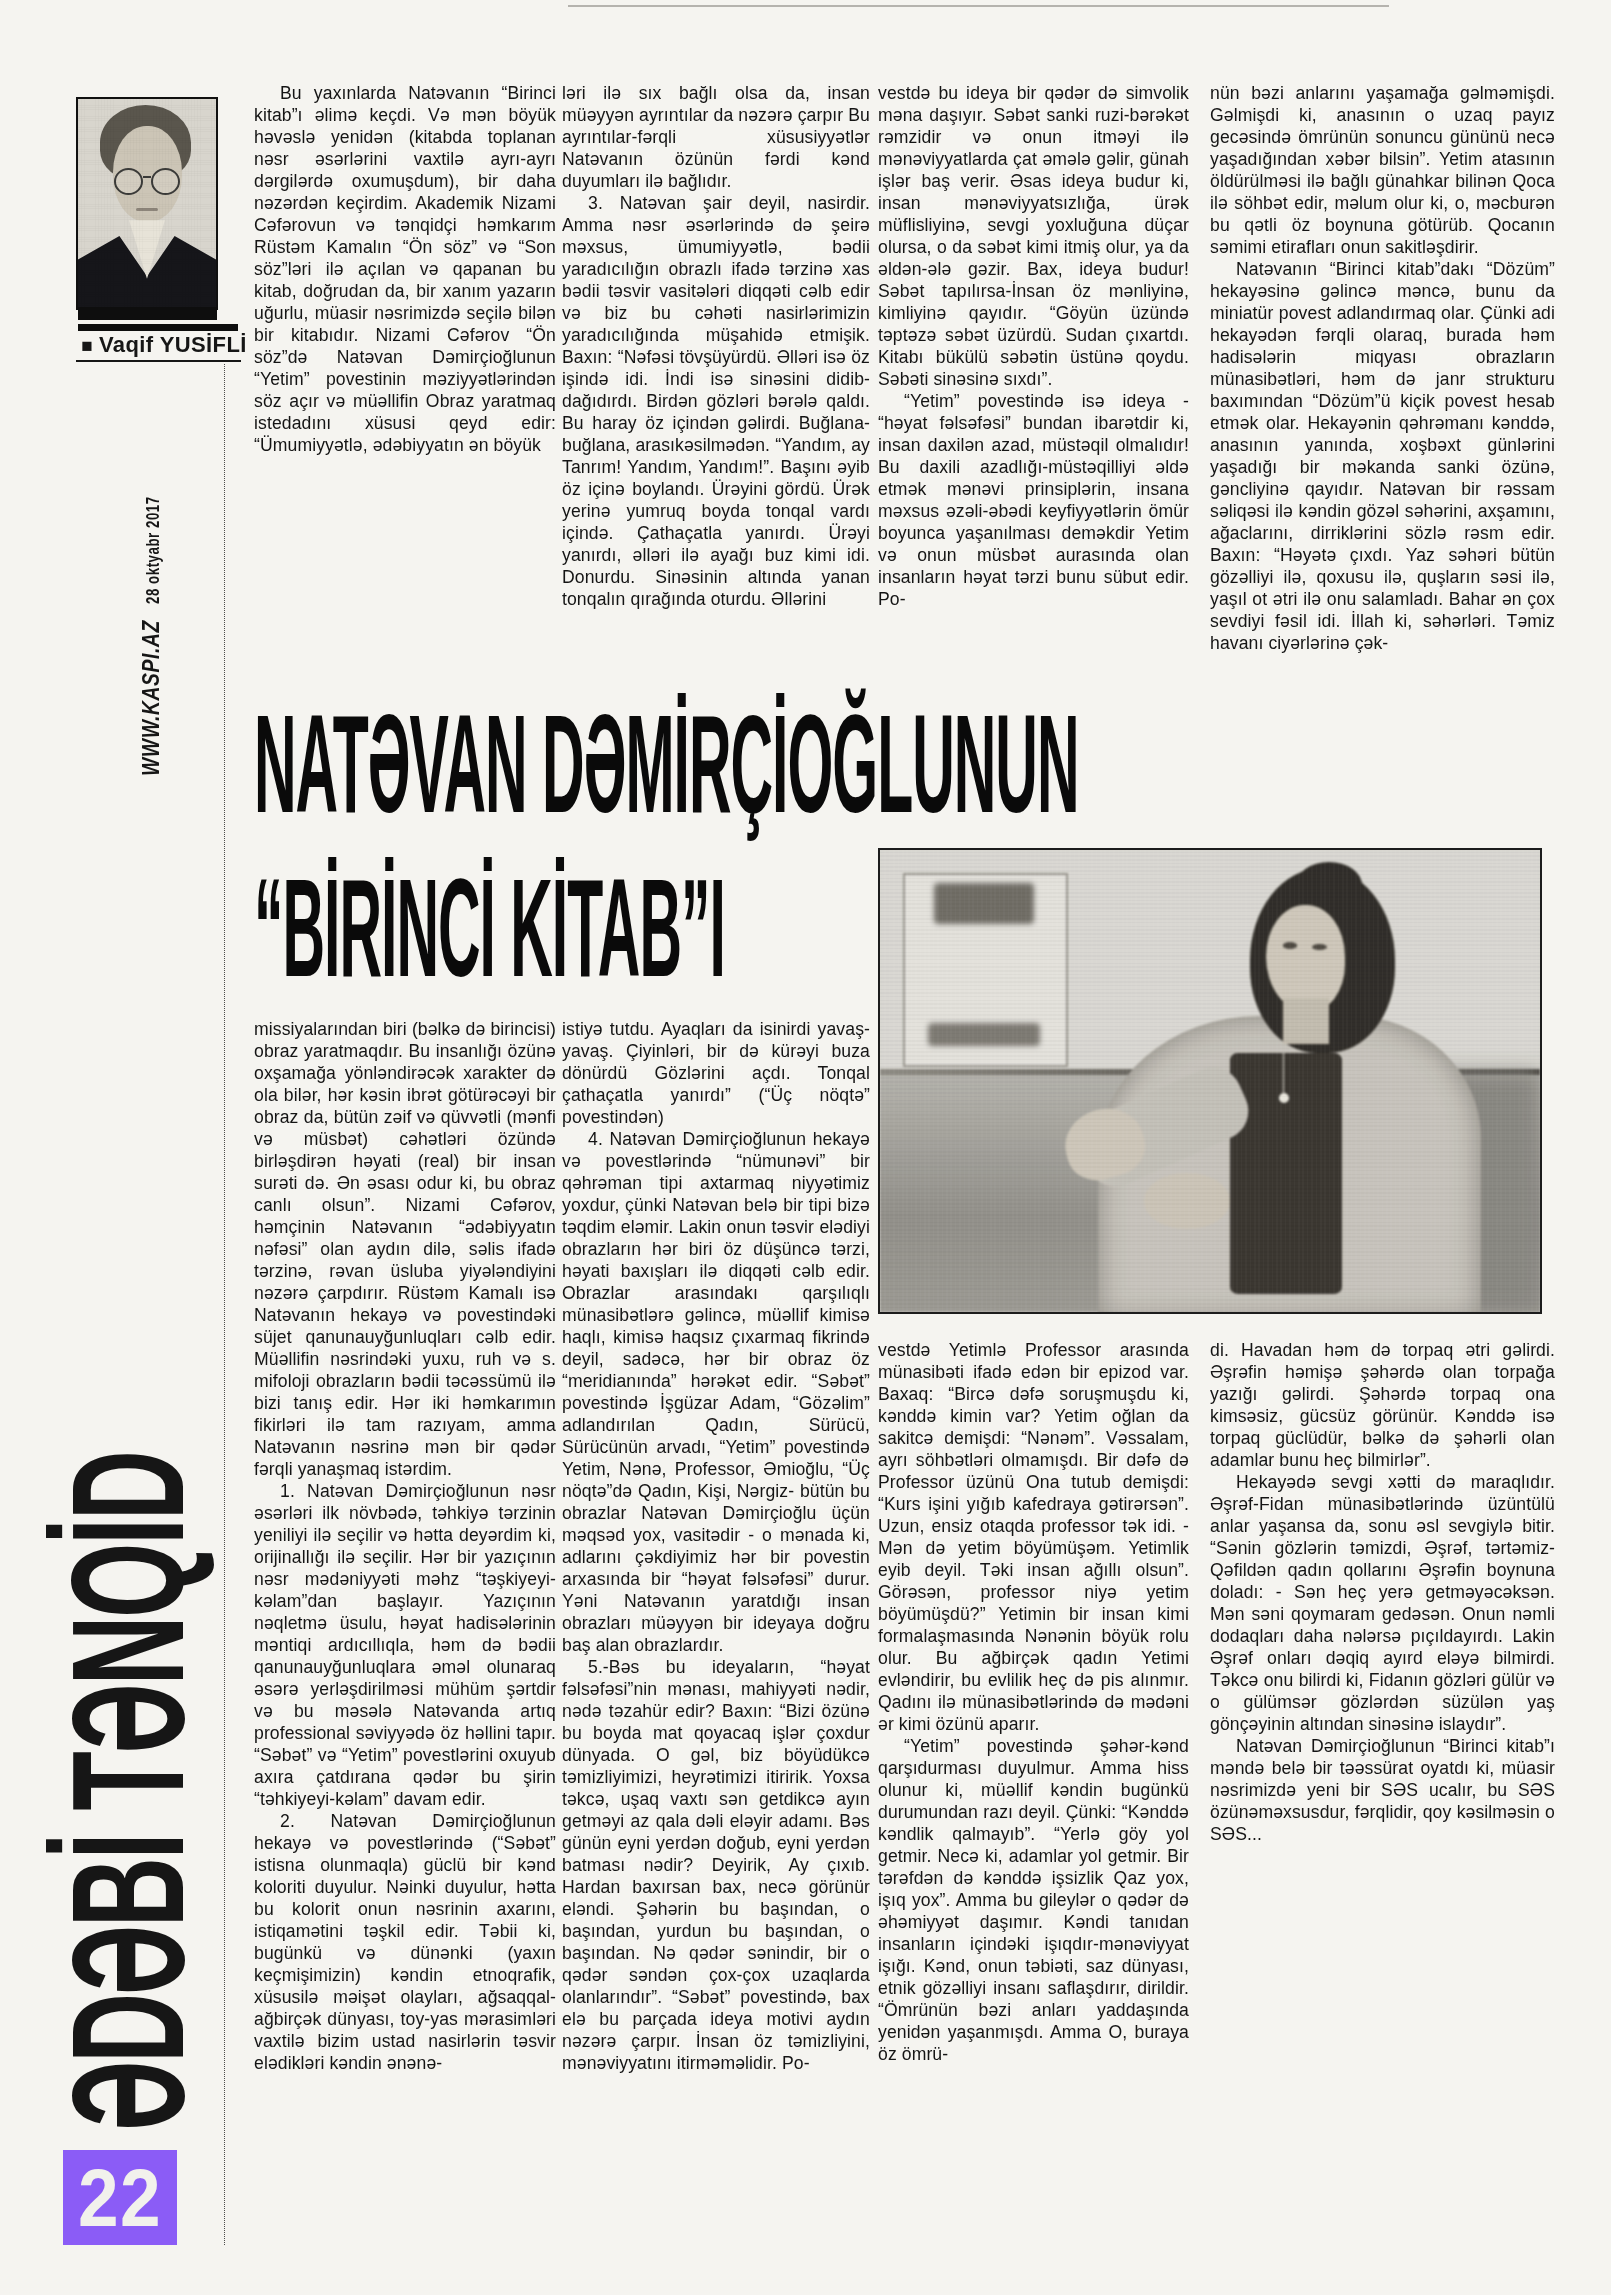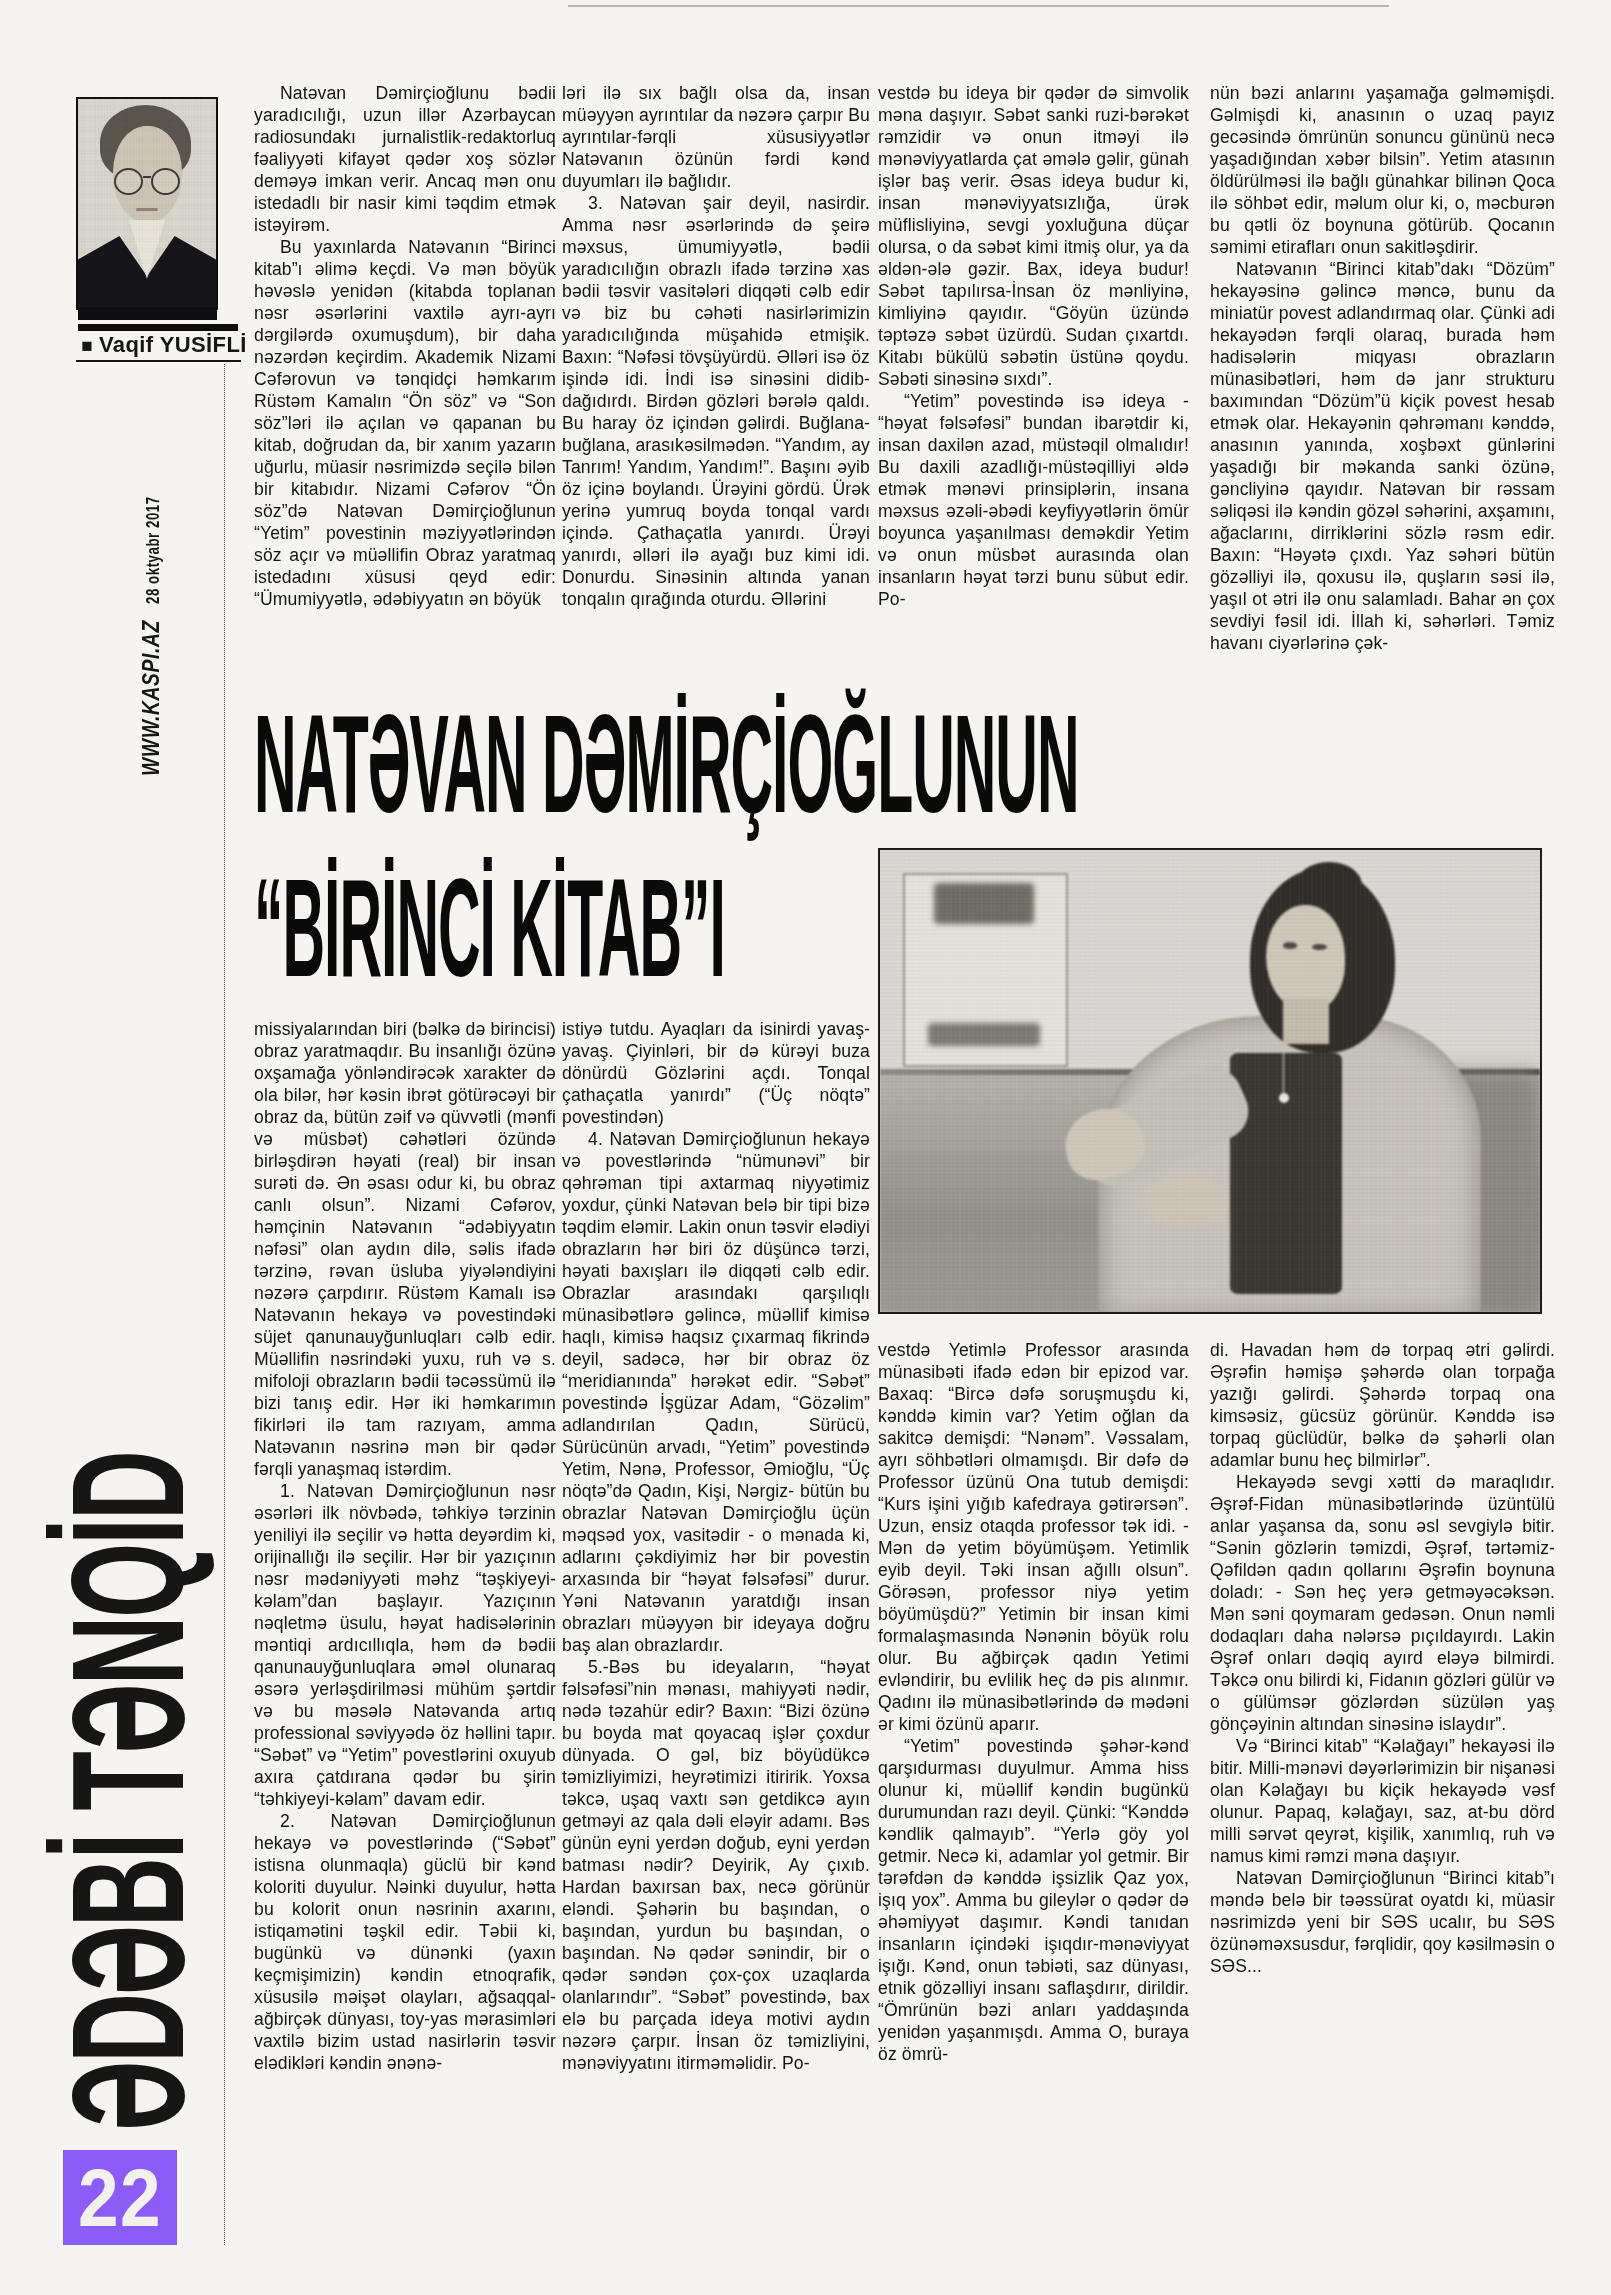--- a/index.html
+++ b/index.html
@@ -155,21 +155,20 @@
       <div class="wm-necklace"></div>
       <div class="wm-pendant"></div>
       <div class="wm-arm"></div>
       <div class="wm-hand1"></div>
       <div class="wm-hand2"></div>
     </div>
     <div class="ph-grain"></div>
   </div>
 
   <div class="col c1t">
-      <p class="ind">Natəvan Dəmirçioğlunu bədii yaradıcılığı, uzun illər Azərbaycan radiosundakı jurnalistlik-redaktorluq fəaliyyəti kifayət qədər xoş sözlər deməyə imkan verir. Ancaq mən onu istedadlı bir nasir kimi təqdim etmək istəyirəm.</p>
       <p class="ind">Bu yaxınlarda Natəvanın “Birinci kitab”ı əlimə keçdi. Və mən böyük həvəslə yenidən (kitabda toplanan nəsr əsərlərini vaxtilə ayrı-ayrı dərgilərdə oxumuşdum), bir daha nəzərdən keçirdim. Akademik Nizami Cəfərovun və tənqidçi həmkarım Rüstəm Kamalın “Ön söz” və “Son söz”ləri ilə açılan və qapanan bu kitab, doğrudan da, bir xanım yazarın uğurlu, müasir nəsrimizdə seçilə bilən bir kitabıdır. Nizami Cəfərov “Ön söz”də Natəvan Dəmirçioğlunun “Yetim” povestinin məziyyətlərindən söz açır və müəllifin Obraz yaratmaq istedadını xüsusi qeyd edir: “Ümumiyyətlə, ədəbiyyatın ən böyük</p>
     </div>
   <div class="col c2t">
       <p>ləri ilə sıx bağlı olsa da, insan müəyyən ayrıntılar da nəzərə çarpır Bu ayrıntılar-fərqli xüsusiyyətlər Natəvanın özünün fərdi kənd duyumları ilə bağlıdır.</p>
       <p class="ind">3. Natəvan şair deyil, nasirdir. Amma nəsr əsərlərində də şeirə məxsus, ümumiyyətlə, bədii yaradıcılığın obrazlı ifadə tərzinə xas bədii təsvir vasitələri diqqəti cəlb edir və biz bu cəhəti nasirlərimizin yaradıcılığında müşahidə etmişik. Baxın: “Nəfəsi tövşüyürdü. Əlləri isə öz işində idi. İndi isə sinəsini didib-dağıdırdı. Birdən gözləri bərələ qaldı. Bu haray öz içindən gəlirdi. Buğlana-buğlana, arasıkəsilmədən. “Yandım, ay Tanrım! Yandım, Yandım!”. Başını əyib öz içinə boylandı. Ürəyini gördü. Ürək yerinə yumruq boyda tonqal vardı içində. Çathaçatla yanırdı. Ürəyi yanırdı, əlləri ilə ayağı buz kimi idi. Donurdu. Sinəsinin altında yanan tonqalın qırağında oturdu. Əllərini</p>
     </div>
   <div class="col c3t">
       <p>vestdə bu ideya bir qədər də simvolik məna daşıyır. Səbət sanki ruzi-bərəkət rəmzidir və onun itməyi ilə mənəviyyatlarda çat əmələ gəlir, günah işlər baş verir. Əsas ideya budur ki, insan mənəviyyatsızlığa, ürək müflisliyinə, sevgi yoxluğuna düçar olursa, o da səbət kimi itmiş olur, ya da əldən-ələ gəzir. Bax, ideya budur! Səbət tapılırsa-İnsan öz mənliyinə, kimliyinə qayıdır. “Göyün üzündə təptəzə səbət üzürdü. Sudan çıxartdı. Kitabı bükülü səbətin üstünə qoydu. Səbəti sinəsinə sıxdı”.</p>
       <p class="ind">“Yetim” povestində isə ideya - “həyat fəlsəfəsi” bundan ibarətdir ki, insan daxilən azad, müstəqil olmalıdır! Bu daxili azadlığı-müstəqilliyi əldə etmək mənəvi prinsiplərin, insana məxsus əzəli-əbədi keyfiyyətlərin ömür boyunca yaşanılması deməkdir Yetim və onun müsbət aurasında olan insanların həyat tərzi bunu sübut edir. Po-</p>
     </div>
@@ -187,18 +186,17 @@
       <p class="ind">4. Natəvan Dəmirçioğlunun hekayə və povestlərində “nümunəvi” bir qəhrəman tipi axtarmaq niyyətimiz yoxdur, çünki Natəvan belə bir tipi bizə təqdim eləmir. Lakin onun təsvir elədiyi obrazların hər biri öz düşüncə tərzi, həyati baxışları ilə diqqəti cəlb edir. Obrazlar arasındakı qarşılıqlı münasibətlərə gəlincə, müəllif kimisə haqlı, kimisə haqsız çıxarmaq fikrində deyil, sadəcə, hər bir obraz öz “meridianında” hərəkət edir. “Səbət” povestində İşgüzar Adam, “Gözəlim” adlandırılan Qadın, Sürücü, Sürücünün arvadı, “Yetim” povestində Yetim, Nənə, Professor, Əmioğlu, “Üç nöqtə”də Qadın, Kişi, Nərgiz- bütün bu obrazlar Natəvan Dəmirçioğlu üçün məqsəd yox, vasitədir - o mənada ki, adlarını çəkdiyimiz hər bir povestin arxasında bir “həyat fəlsəfəsi” durur. Yəni Natəvanın yaratdığı insan obrazları müəyyən bir ideyaya doğru baş alan obrazlardır.</p>
       <p class="ind">5.-Bəs bu ideyaların, “həyat fəlsəfəsi”nin mənası, mahiyyəti nədir, nədə təzahür edir? Baxın: “Bizi özünə bu boyda mat qoyacaq işlər çoxdur dünyada. O gəl, biz böyüdükcə təmizliyimizi, heyrətimizi itiririk. Yoxsa təkcə, uşaq vaxtı sən getdikcə ayın getməyi az qala dəli eləyir adamı. Bəs günün eyni yerdən doğub, eyni yerdən batması nədir? Deyirik, Ay çıxıb. Hardan baxırsan bax, necə görünür eləndi. Şəhərin bu başından, o başından, yurdun bu başından, o başından. Nə qədər sənindir, bir o qədər səndən çox-çox uzaqlarda olanlarındır”. “Səbət” povestində, bax elə bu parçada ideya motivi aydın nəzərə çarpır. İnsan öz təmizliyini, mənəviyyatını itirməməlidir. Po-</p>
     </div>
   <div class="col c3b">
       <p>vestdə Yetimlə Professor arasında münasibəti ifadə edən bir epizod var. Baxaq: “Bircə dəfə soruşmuşdu ki, kənddə kimin var? Yetim oğlan da sakitcə demişdi: “Nənəm”. Vəssalam, ayrı söhbətləri olmamışdı. Bir dəfə də Professor üzünü Ona tutub demişdi: “Kurs işini yığıb kafedraya gətirərsən”. Uzun, ensiz otaqda professor tək idi. - Mən də yetim böyümüşəm. Yetimlik eyib deyil. Təki insan ağıllı olsun”. Görəsən, professor niyə yetim böyümüşdü?” Yetimin bir insan kimi formalaşmasında Nənənin böyük rolu olur. Bu ağbirçək qadın Yetimi evləndirir, bu evlilik heç də pis alınmır. Qadını ilə münasibətlərində də mədəni ər kimi özünü aparır.</p>
       <p class="ind">“Yetim” povestində şəhər-kənd qarşıdurması duyulmur. Amma hiss olunur ki, müəllif kəndin bugünkü durumundan razı deyil. Çünki: “Kənddə kəndlik qalmayıb”. “Yerlə göy yol getmir. Necə ki, adamlar yol getmir. Bir tərəfdən də kənddə işsizlik Qaz yox, işıq yox”. Amma bu gileylər o qədər də əhəmiyyət daşımır. Kəndi tanıdan insanların içindəki işıqdır-mənəviyyat işığı. Kənd, onun təbiəti, saz dünyası, etnik gözəlliyi insanı saflaşdırır, dirildir. “Ömrünün bəzi anları yaddaşında yenidən yaşanmışdı. Amma O, buraya öz ömrü-</p>
     </div>
   <div class="col c4b">
       <p>di. Havadan həm də torpaq ətri gəlirdi. Əşrəfin həmişə şəhərdə olan torpağa yazığı gəlirdi. Şəhərdə torpaq ona kimsəsiz, gücsüz görünür. Kənddə isə torpaq güclüdür, bəlkə də şəhərli olan adamlar bunu heç bilmirlər”.</p>
       <p class="ind">Hekayədə sevgi xətti də maraqlıdır. Əşrəf-Fidan münasibətlərində üzüntülü anlar yaşansa da, sonu əsl sevgiylə bitir. “Sənin gözlərin təmizdi, Əşrəf, tərtəmiz-Qəfildən qadın qollarını Əşrəfin boynuna doladı: - Sən heç yerə getməyəcəksən. Mən səni qoymaram gedəsən. Onun nəmli dodaqları daha nələrsə pıçıldayırdı. Lakin Əşrəf onları dəqiq ayırd eləyə bilmirdi. Təkcə onu bilirdi ki, Fidanın gözləri gülür və o gülümsər gözlərdən süzülən yaş gönçəyinin altından sinəsinə islaydır”.</p>
-      <p class="ind">Və “Birinci kitab” “Kəlağayı” hekayəsi ilə bitir. Milli-mənəvi dəyərlərimizin bir nişanəsi olan Kəlağayı bu kiçik hekayədə vəsf olunur. Papaq, kəlağayı, saz, at-bu dörd milli sərvət qeyrət, kişilik, xanımlıq, ruh və namus kimi rəmzi məna daşıyır.</p>
       <p class="ind">Natəvan Dəmirçioğlunun “Birinci kitab”ı məndə belə bir təəssürat oyatdı ki, müasir nəsrimizdə yeni bir SƏS ucalır, bu SƏS özünəməxsusdur, fərqlidir, qoy kəsilməsin o SƏS...</p>
     </div>
 
 </div>
 
 
 </body></html>

